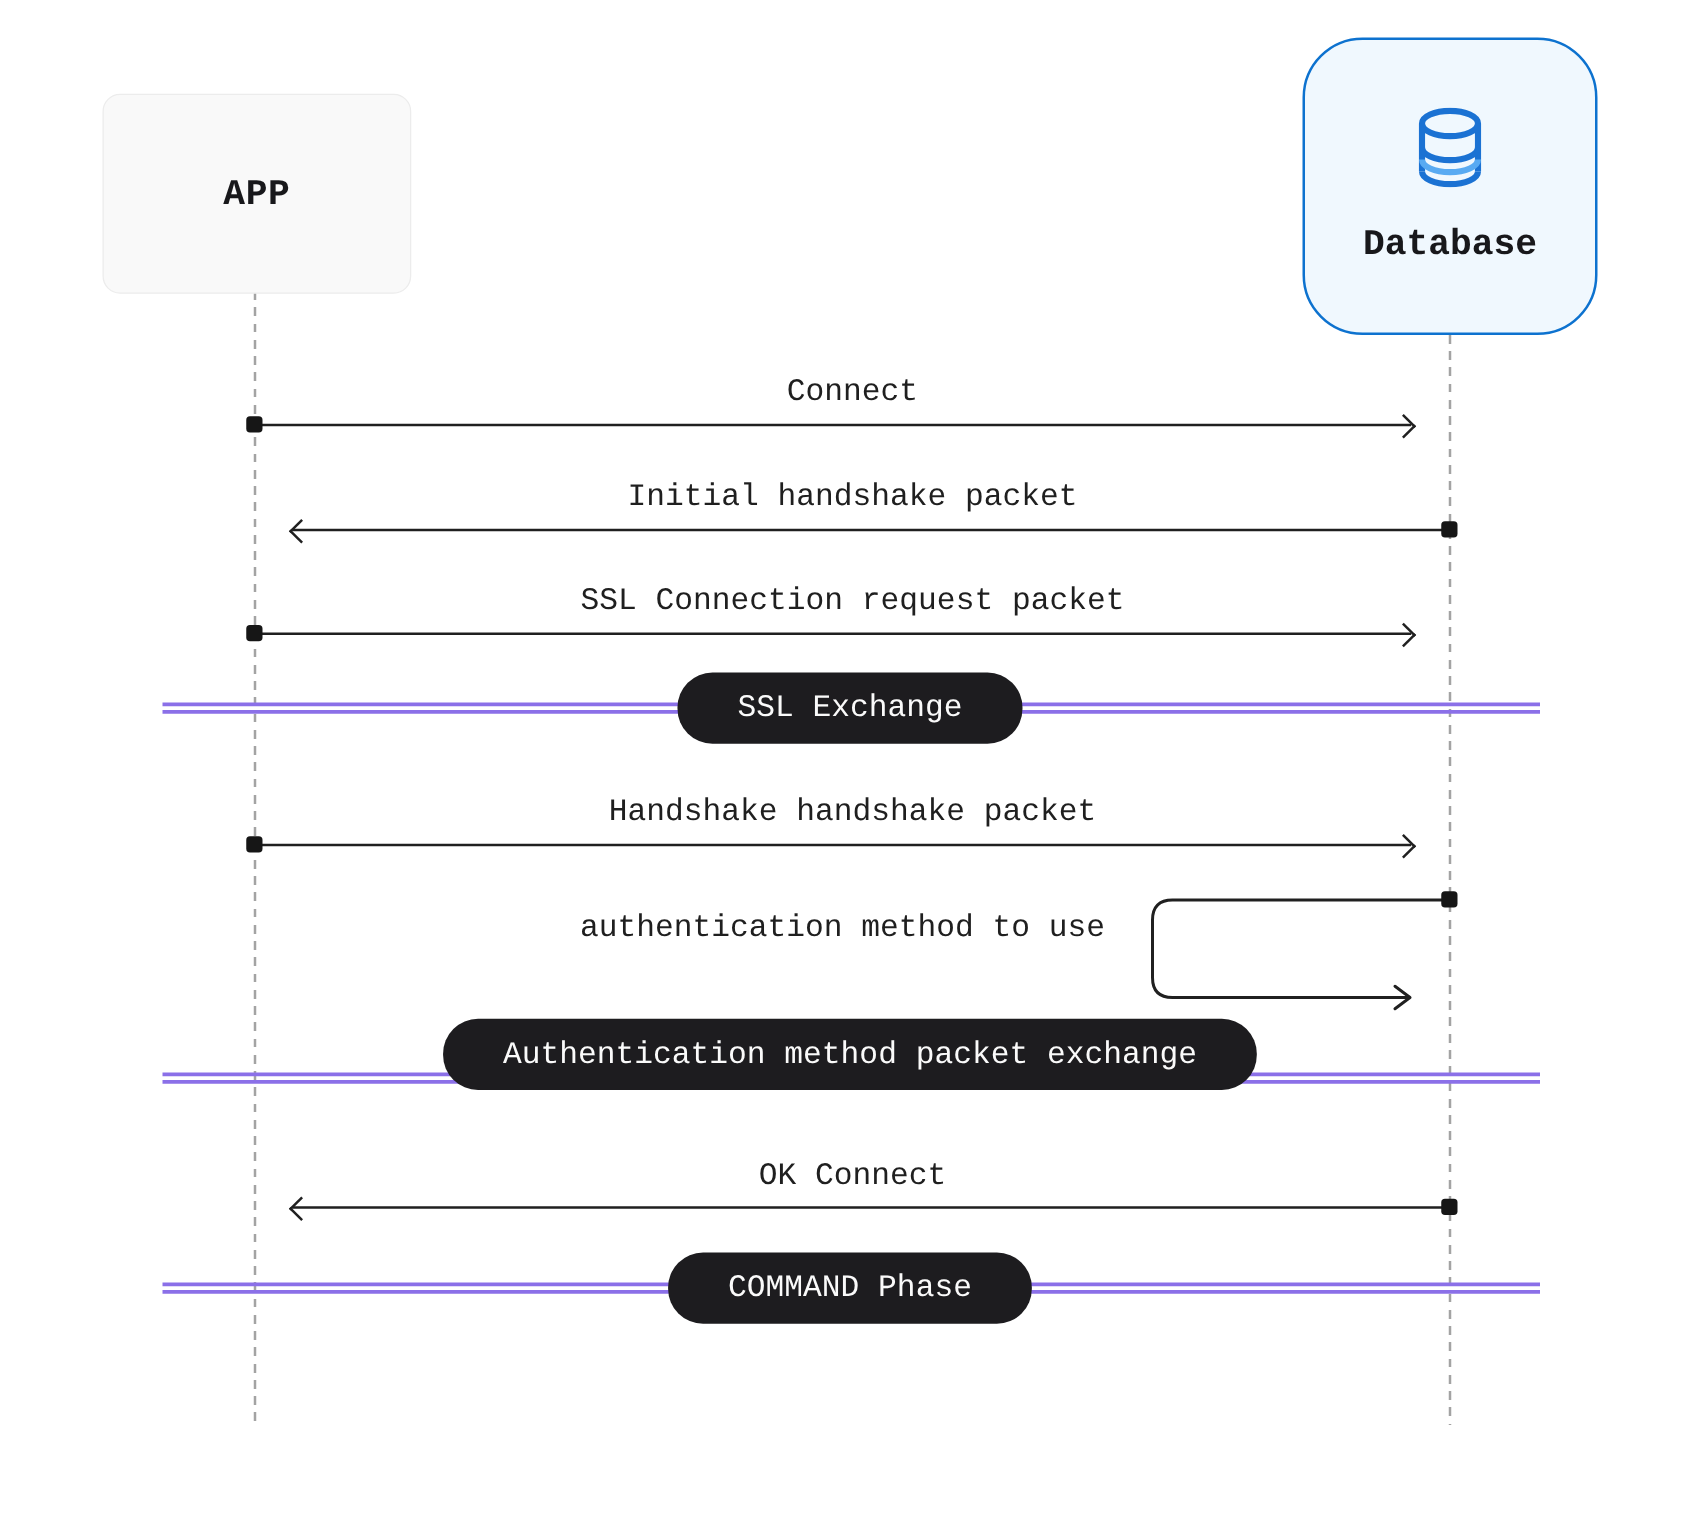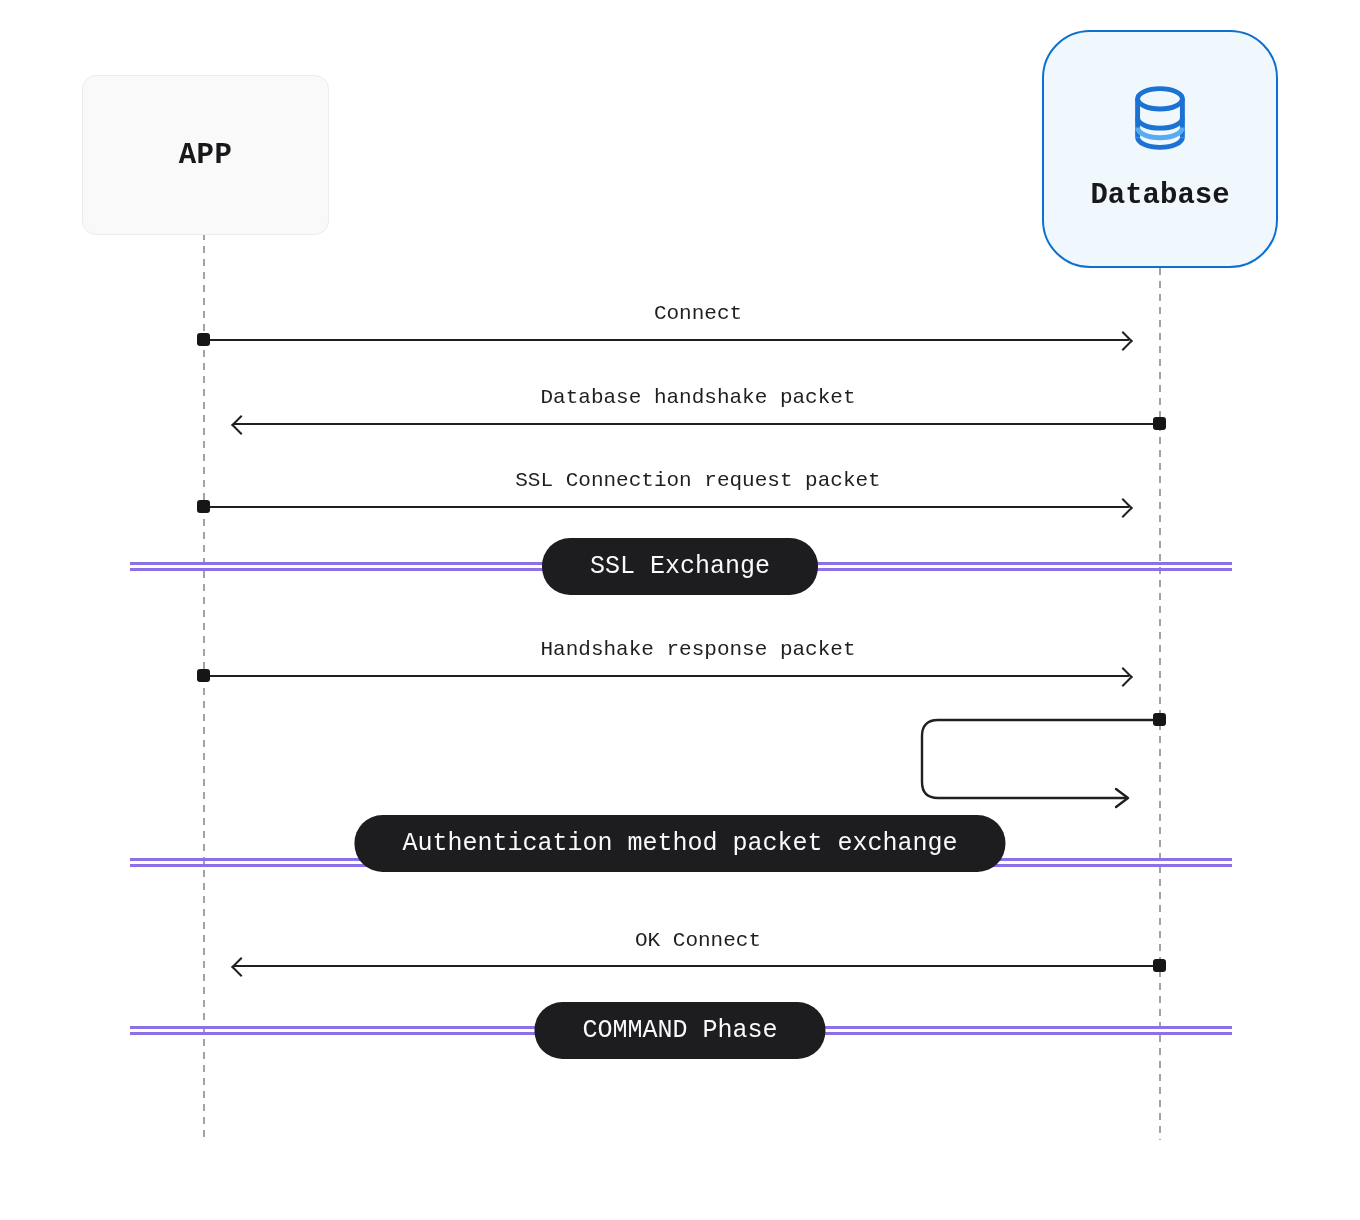--- a/index.html
+++ b/index.html
@@ -23,22 +23,22 @@
   .actor-db .actor-label{font-size:29px;font-weight:700;color:#18181b;}
   
   .lifeline{
     position:absolute;width:2px;z-index:1;
     background:repeating-linear-gradient(to bottom,#a3a3a3 0 7px,transparent 7px 13px);
   }
   .lifeline.app{left:203px;top:233px;height:907px;}
   .lifeline.db{left:1159px;top:268px;height:872px;}
   
   .msg-label{
-    position:absolute;left:220px;width:956px;text-align:center;
-    font-size:21px;color:#1f1f1f;z-index:2;line-height:30px;
+    position:absolute;left:204px;width:956px;text-align:center;
+    font-size:25px;color:#1f1f1f;z-index:2;line-height:30px;
   }
   .msg-line{position:absolute;height:2.2px;background:#202020;z-index:2;}
   .marker{
     position:absolute;width:13px;height:13px;background:#161616;border-radius:3px;z-index:3;
   }
   .chev-r{
     position:absolute;width:12px;height:12px;z-index:2;
     border-top:2.5px solid #202020;border-right:2.5px solid #202020;
     transform:rotate(45deg);
   }
@@ -92,47 +92,48 @@
   <div class="lifeline db"></div>
 
   <div>
     <div class="msg-label" style="top:299px;">Connect</div>
     <div class="msg-line" style="left:204px;top:339px;width:925px;"></div>
     <div class="marker" style="left:197px;top:333px;"></div>
     <div class="chev-r" style="left:1116px;top:334px;"></div>
   </div>
 
   <div>
-    <div class="msg-label" style="top:383px;">Database handshake packet</div>
+    <div class="msg-label" style="top:383px;">Initial handshake packet</div>
     <div class="msg-line" style="left:234px;top:423px;width:925px;"></div>
     <div class="marker" style="left:1153px;top:417px;"></div>
     <div class="chev-l" style="left:234px;top:418px;"></div>
   </div>
 
   <div>
     <div class="msg-label" style="top:466px;">SSL Connection request packet</div>
     <div class="msg-line" style="left:204px;top:506px;width:925px;"></div>
     <div class="marker" style="left:197px;top:500px;"></div>
     <div class="chev-r" style="left:1116px;top:501px;"></div>
   </div>
 
   <div>
     <div class="phase-lines" style="top:562px;"></div>
     <div class="phase-pill" style="top:538px;">SSL Exchange</div>
   </div>
 
   <div>
-    <div class="msg-label" style="top:635px;">Handshake response packet</div>
+    <div class="msg-label" style="top:635px;">Handshake handshake packet</div>
     <div class="msg-line" style="left:204px;top:675px;width:925px;"></div>
     <div class="marker" style="left:197px;top:669px;"></div>
     <div class="chev-r" style="left:1116px;top:670px;"></div>
   </div>
 
   <div>
     <div class="self-label">
+      <div>authentication method to use</div>
     </div>
     <svg class="self-loop-svg" width="260" height="110" viewBox="0 0 260 110" fill="none">
       <path d="M254 15 L33 15 Q17 15 17 31 L17 77 Q17 93 33 93 L222 93" stroke="#202020" stroke-width="2.4"></path>
       <path d="M211 84 L223 93 L211 102" stroke="#202020" stroke-width="2.4" stroke-linecap="round" stroke-linejoin="round"></path>
     </svg>
     <div class="marker" style="left:1153px;top:713px;"></div>
   </div>
 
   <div>
     <div class="phase-lines" style="top:858px;"></div>

